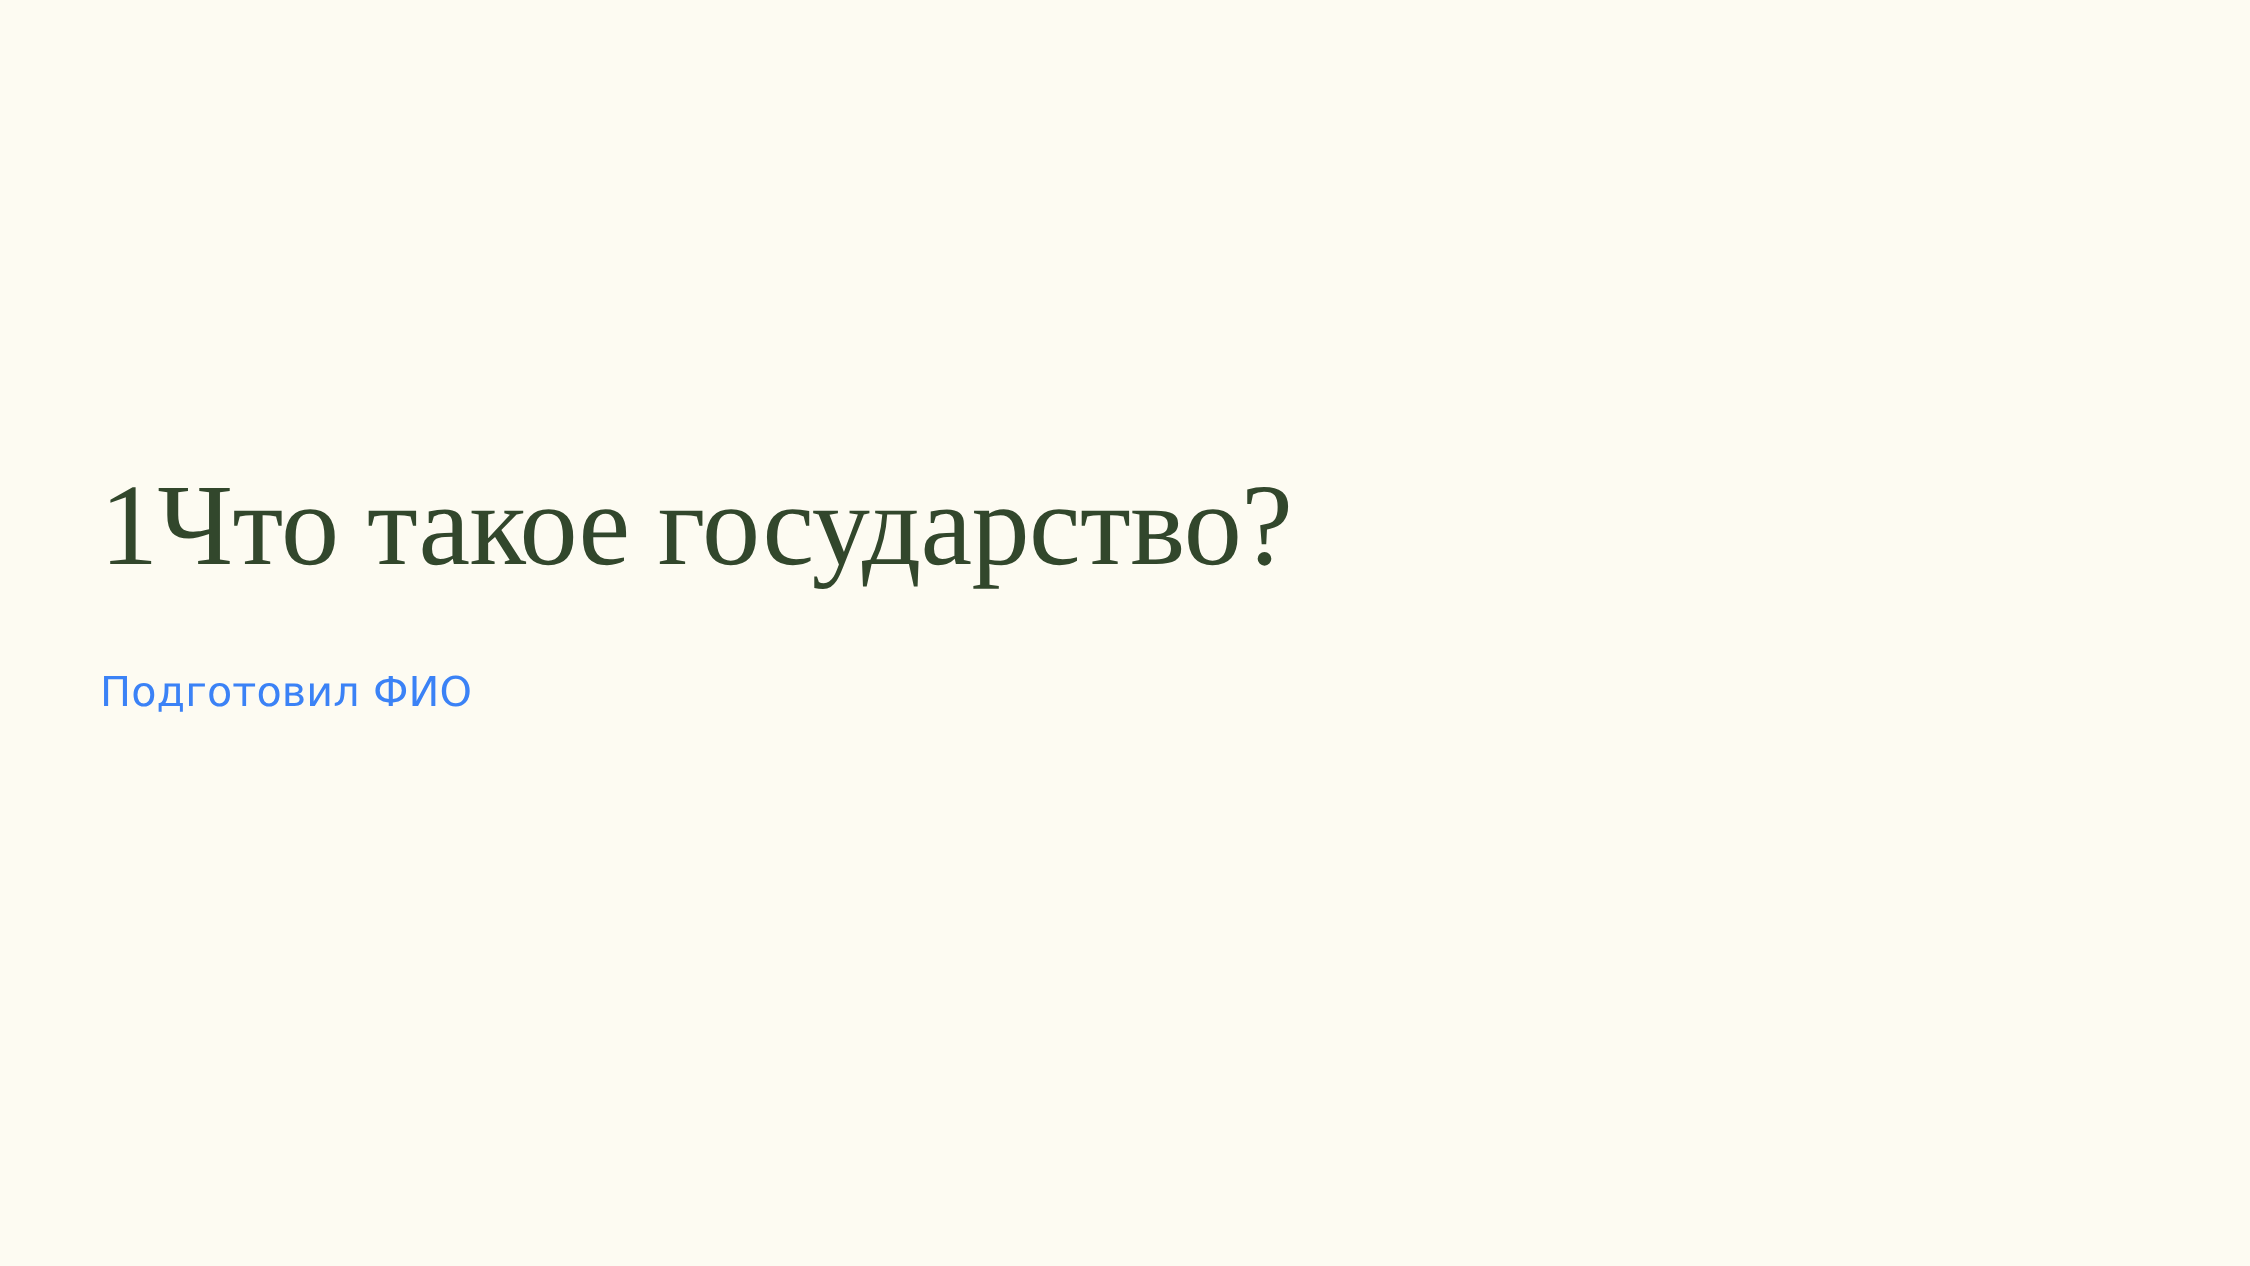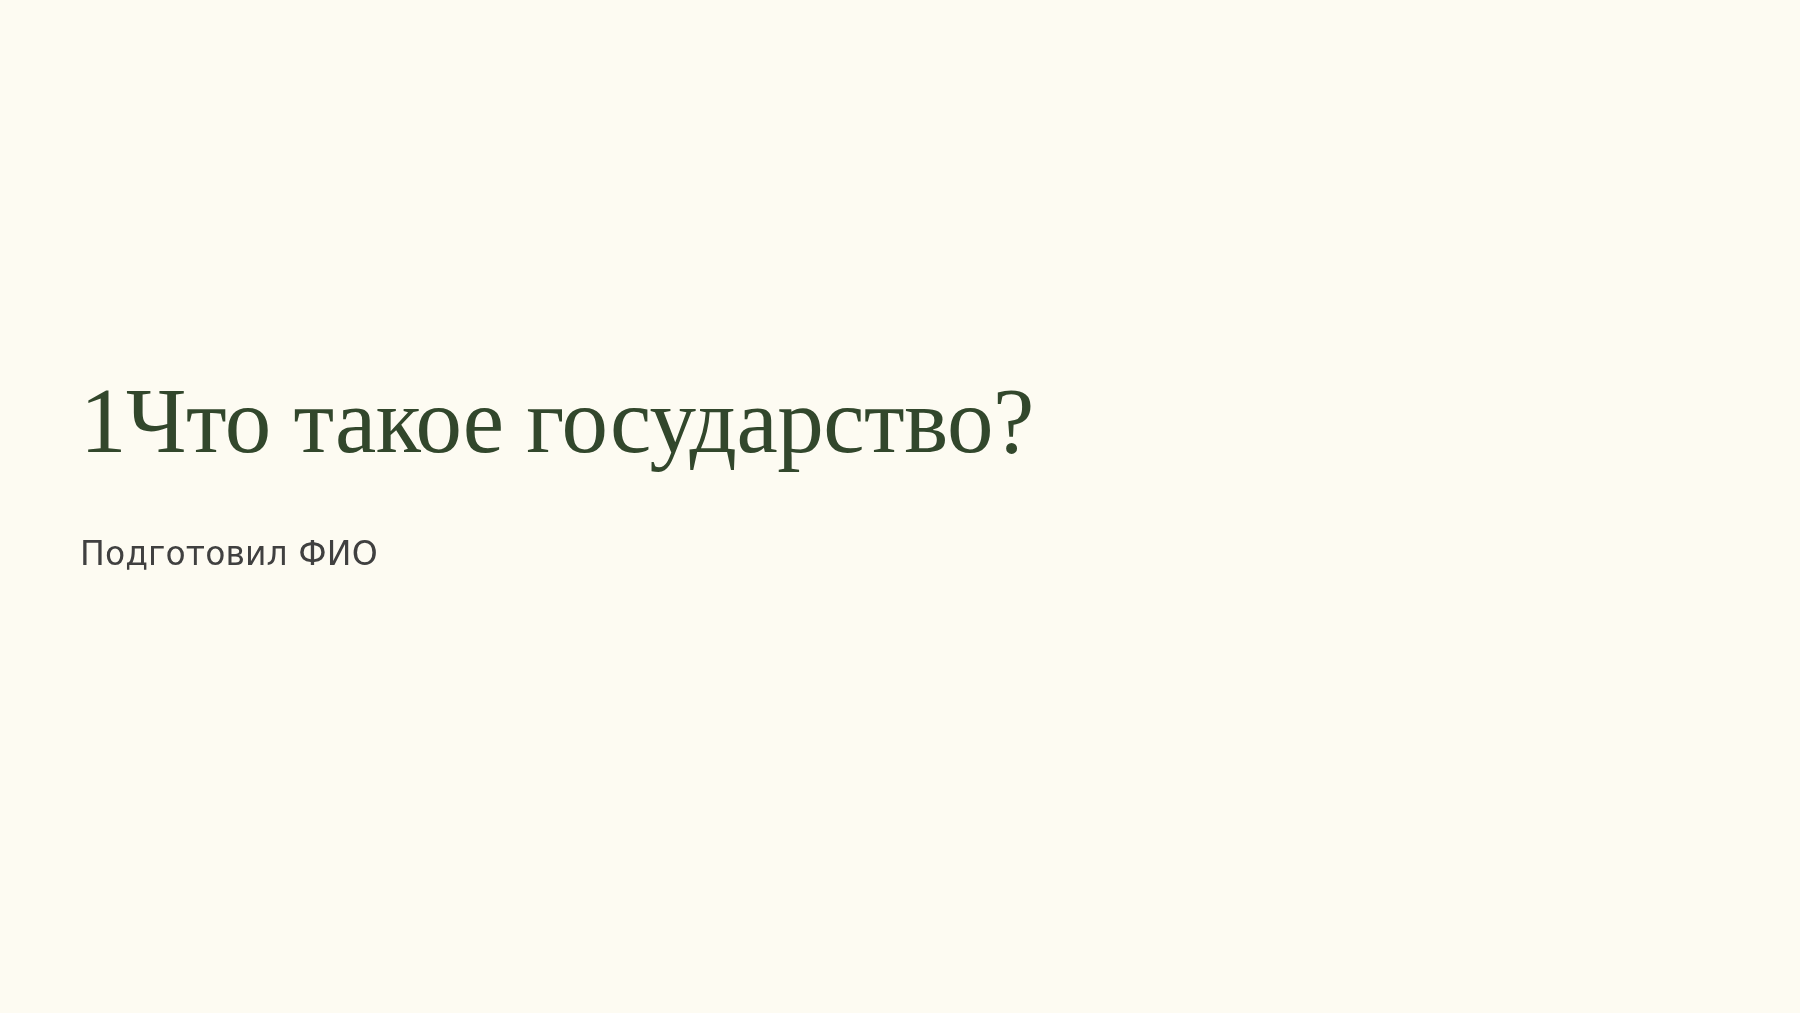--- a/index.html
+++ b/index.html
@@ -41,21 +41,21 @@
     white-space: nowrap;
   }
 
   .slide-subtitle {
     margin: 0;
     padding-top: 62px;
     font-family: "DejaVu Sans", "Liberation Sans", sans-serif;
     font-size: 33px;
     line-height: 1.3;
     font-weight: 400;
-    color: #404040;
+    color: #3b82f6;
     letter-spacing: 0.1px;
     white-space: nowrap;
   }
 </style>
 </head>
 <body>
 
 <div class="slide">
   <div class="slide-content">
     <h1 class="slide-title">1Что такое государство?</h1>

